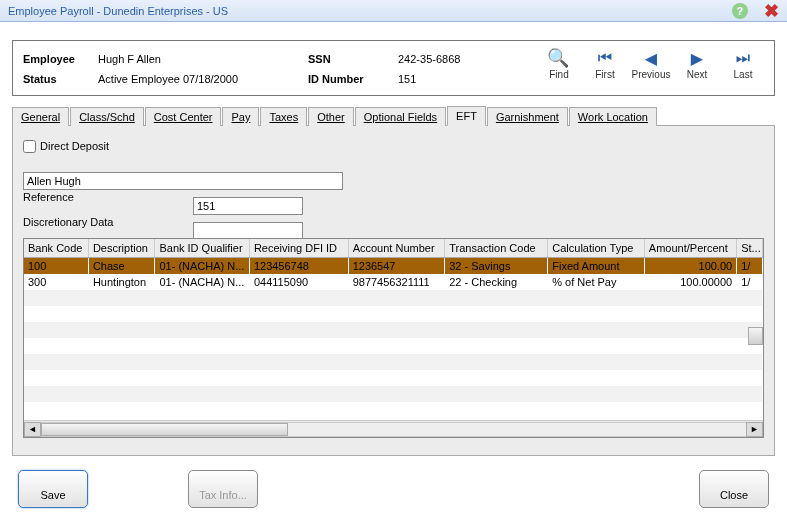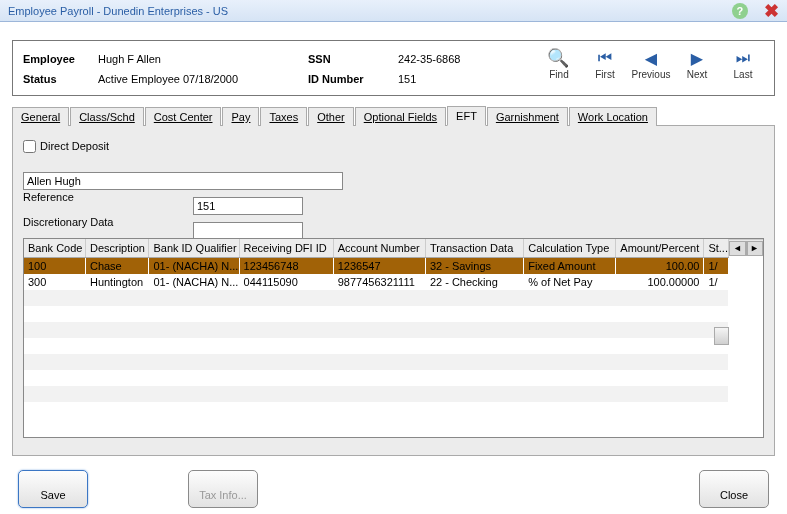--- a/index.html
+++ b/index.html
@@ -120,21 +120,21 @@
   }
   .chk-row { display: flex; align-items: center; height: 20px; margin-bottom: 6px; margin-left: -2px;}
   .chk-row input { margin: 0 4px 0 2px; }
   .grid-wrap {
     margin-top: 6px;
     border: 1px solid #888;
     background: #fff;
     height: 200px;
     position: relative;
     display: flex;
-    flex-direction: row;
+    flex-direction: column;
   }
   .grid-scroll {
     flex: 1;
     overflow: hidden;
     position: relative;
   }
   table.grid {
     border-collapse: collapse;
     width: 100%;
     table-layout: fixed;
@@ -316,21 +316,21 @@
             <col style="width:86px">
             <col style="width:24px">
         </colgroup>
         <thead>
           <tr>
             <th>Bank Code</th>
             <th>Description</th>
             <th>Bank ID Qualifier</th>
             <th>Receiving DFI ID</th>
             <th>Account Number</th>
-            <th>Transaction Data</th>
+            <th>Transaction Code</th>
             <th>Calculation Type</th>
             <th class="num">Amount/Percent</th>
             <th>St...</th>
           </tr>
         </thead>
         <tbody>
           <tr class="sel">
             <td>100</td>
             <td>Chase</td>
             <td>01- (NACHA) N...</td>

